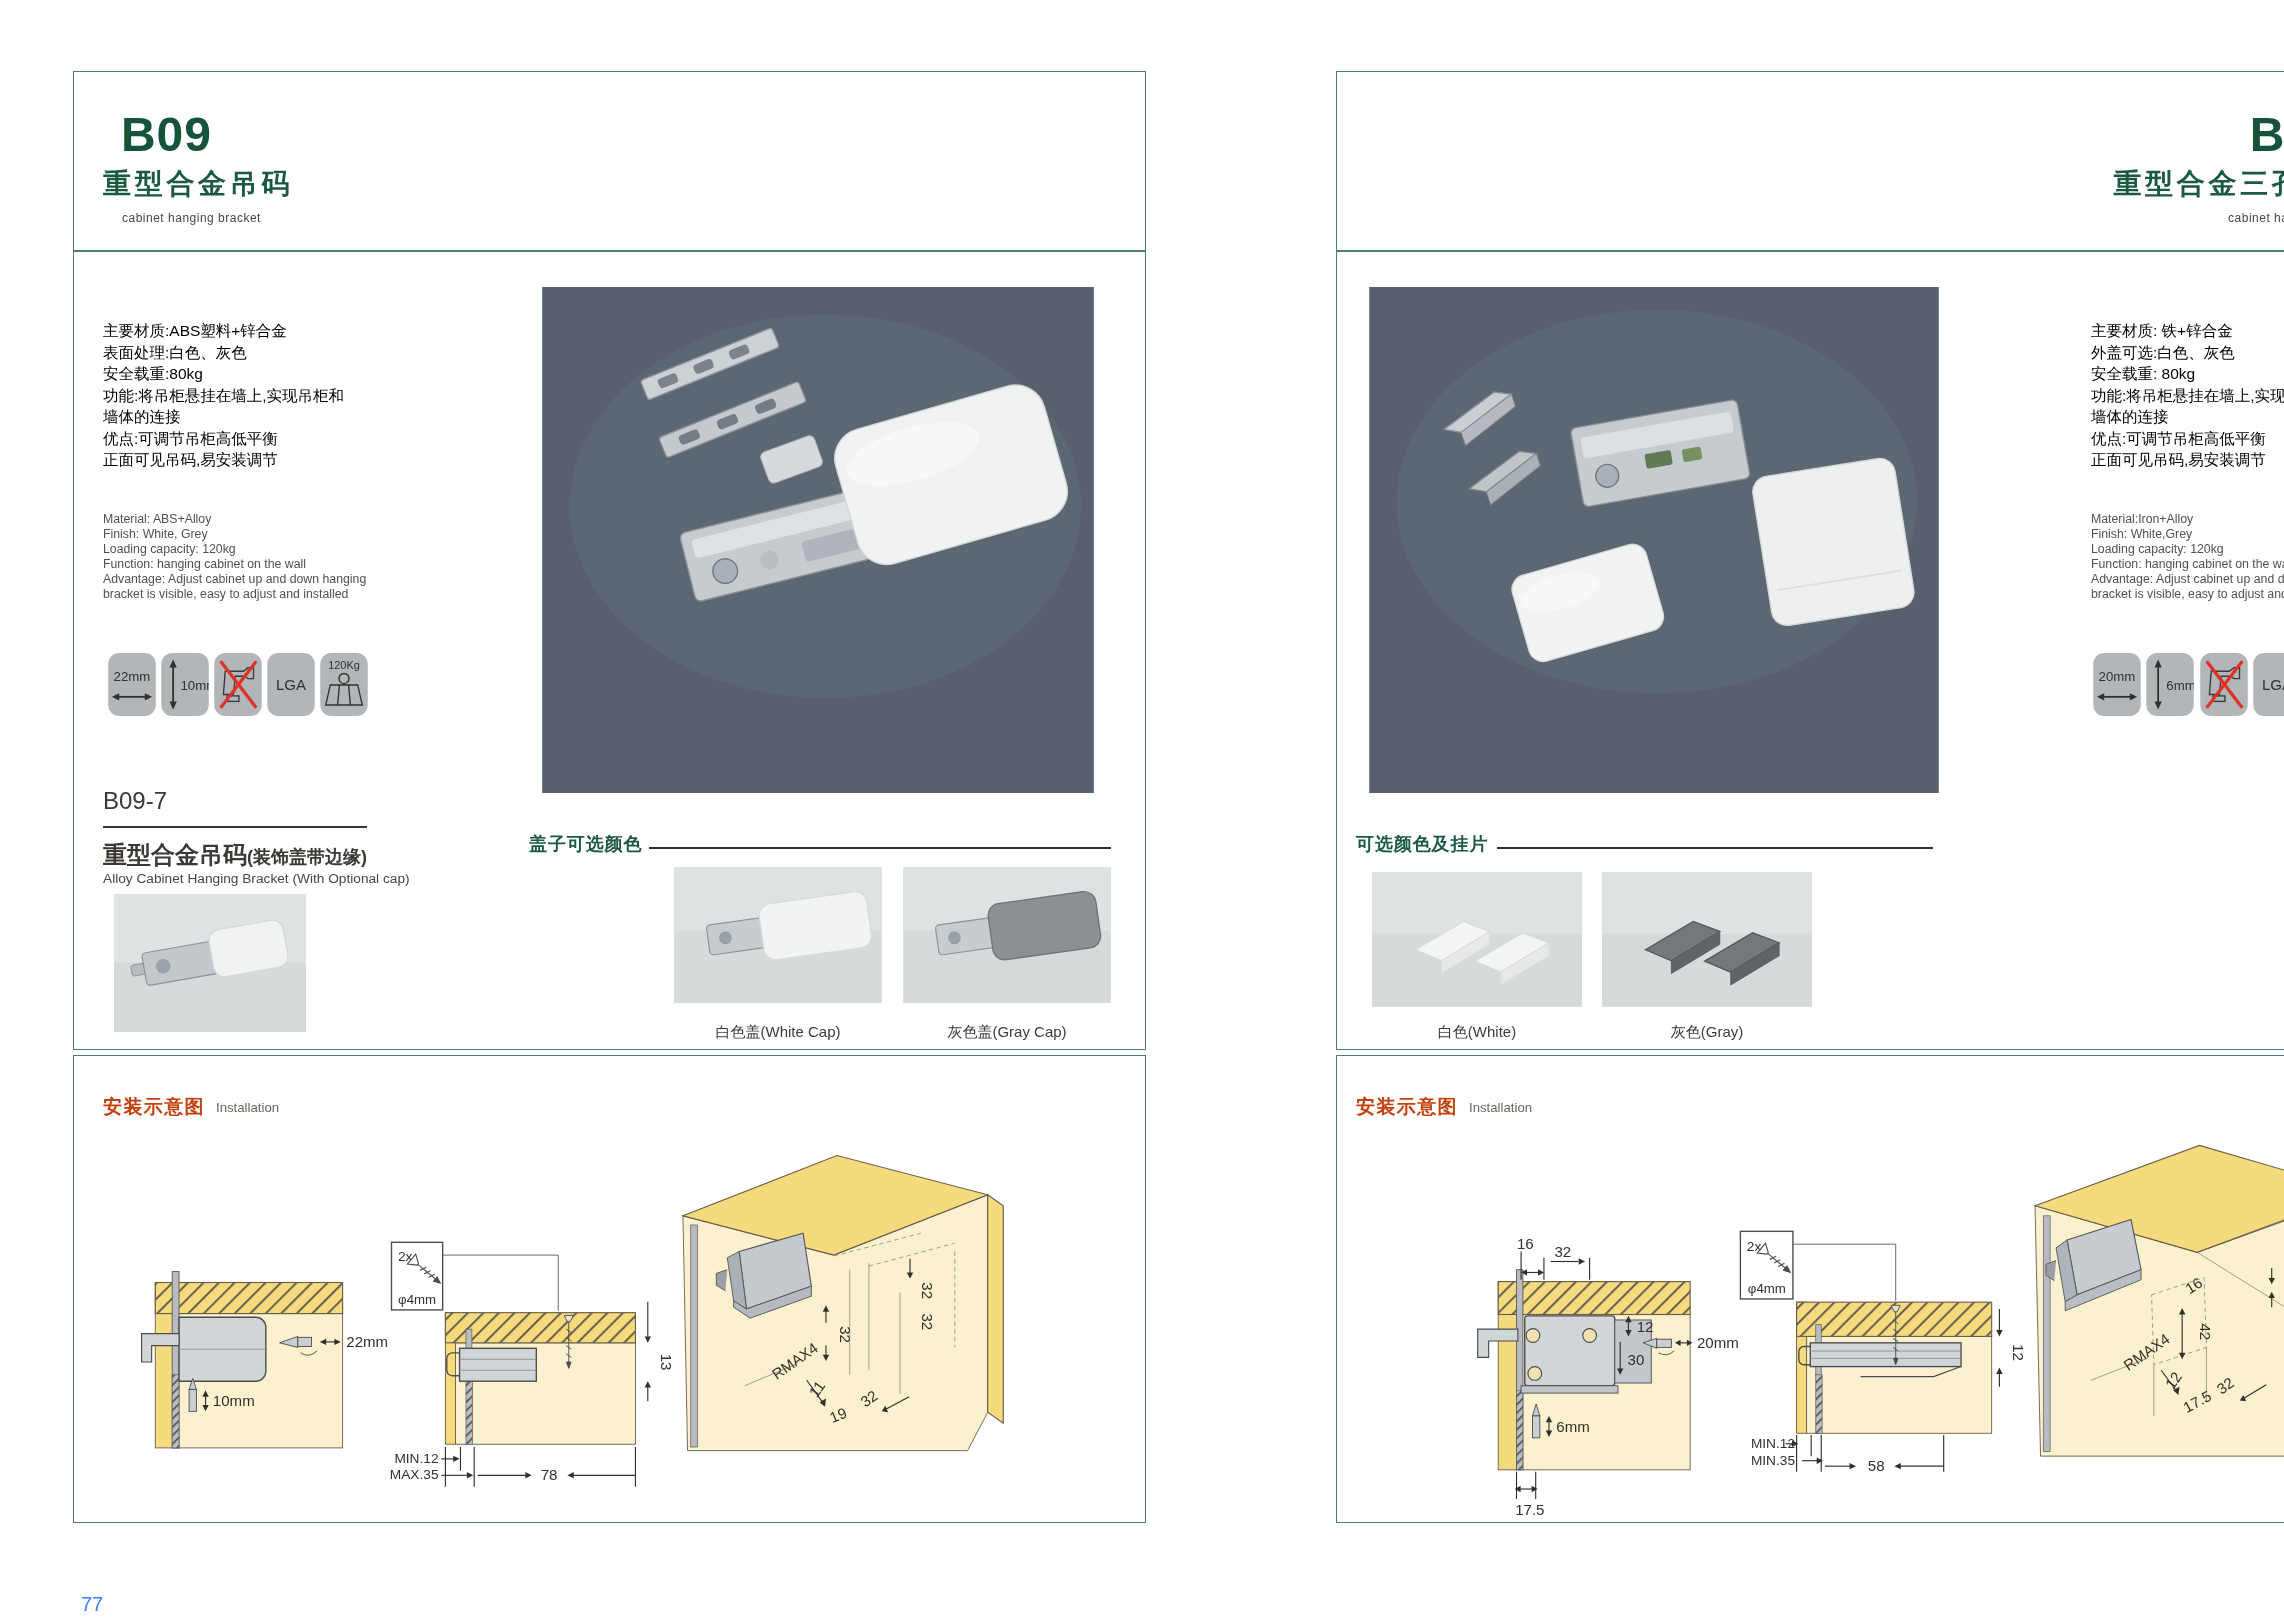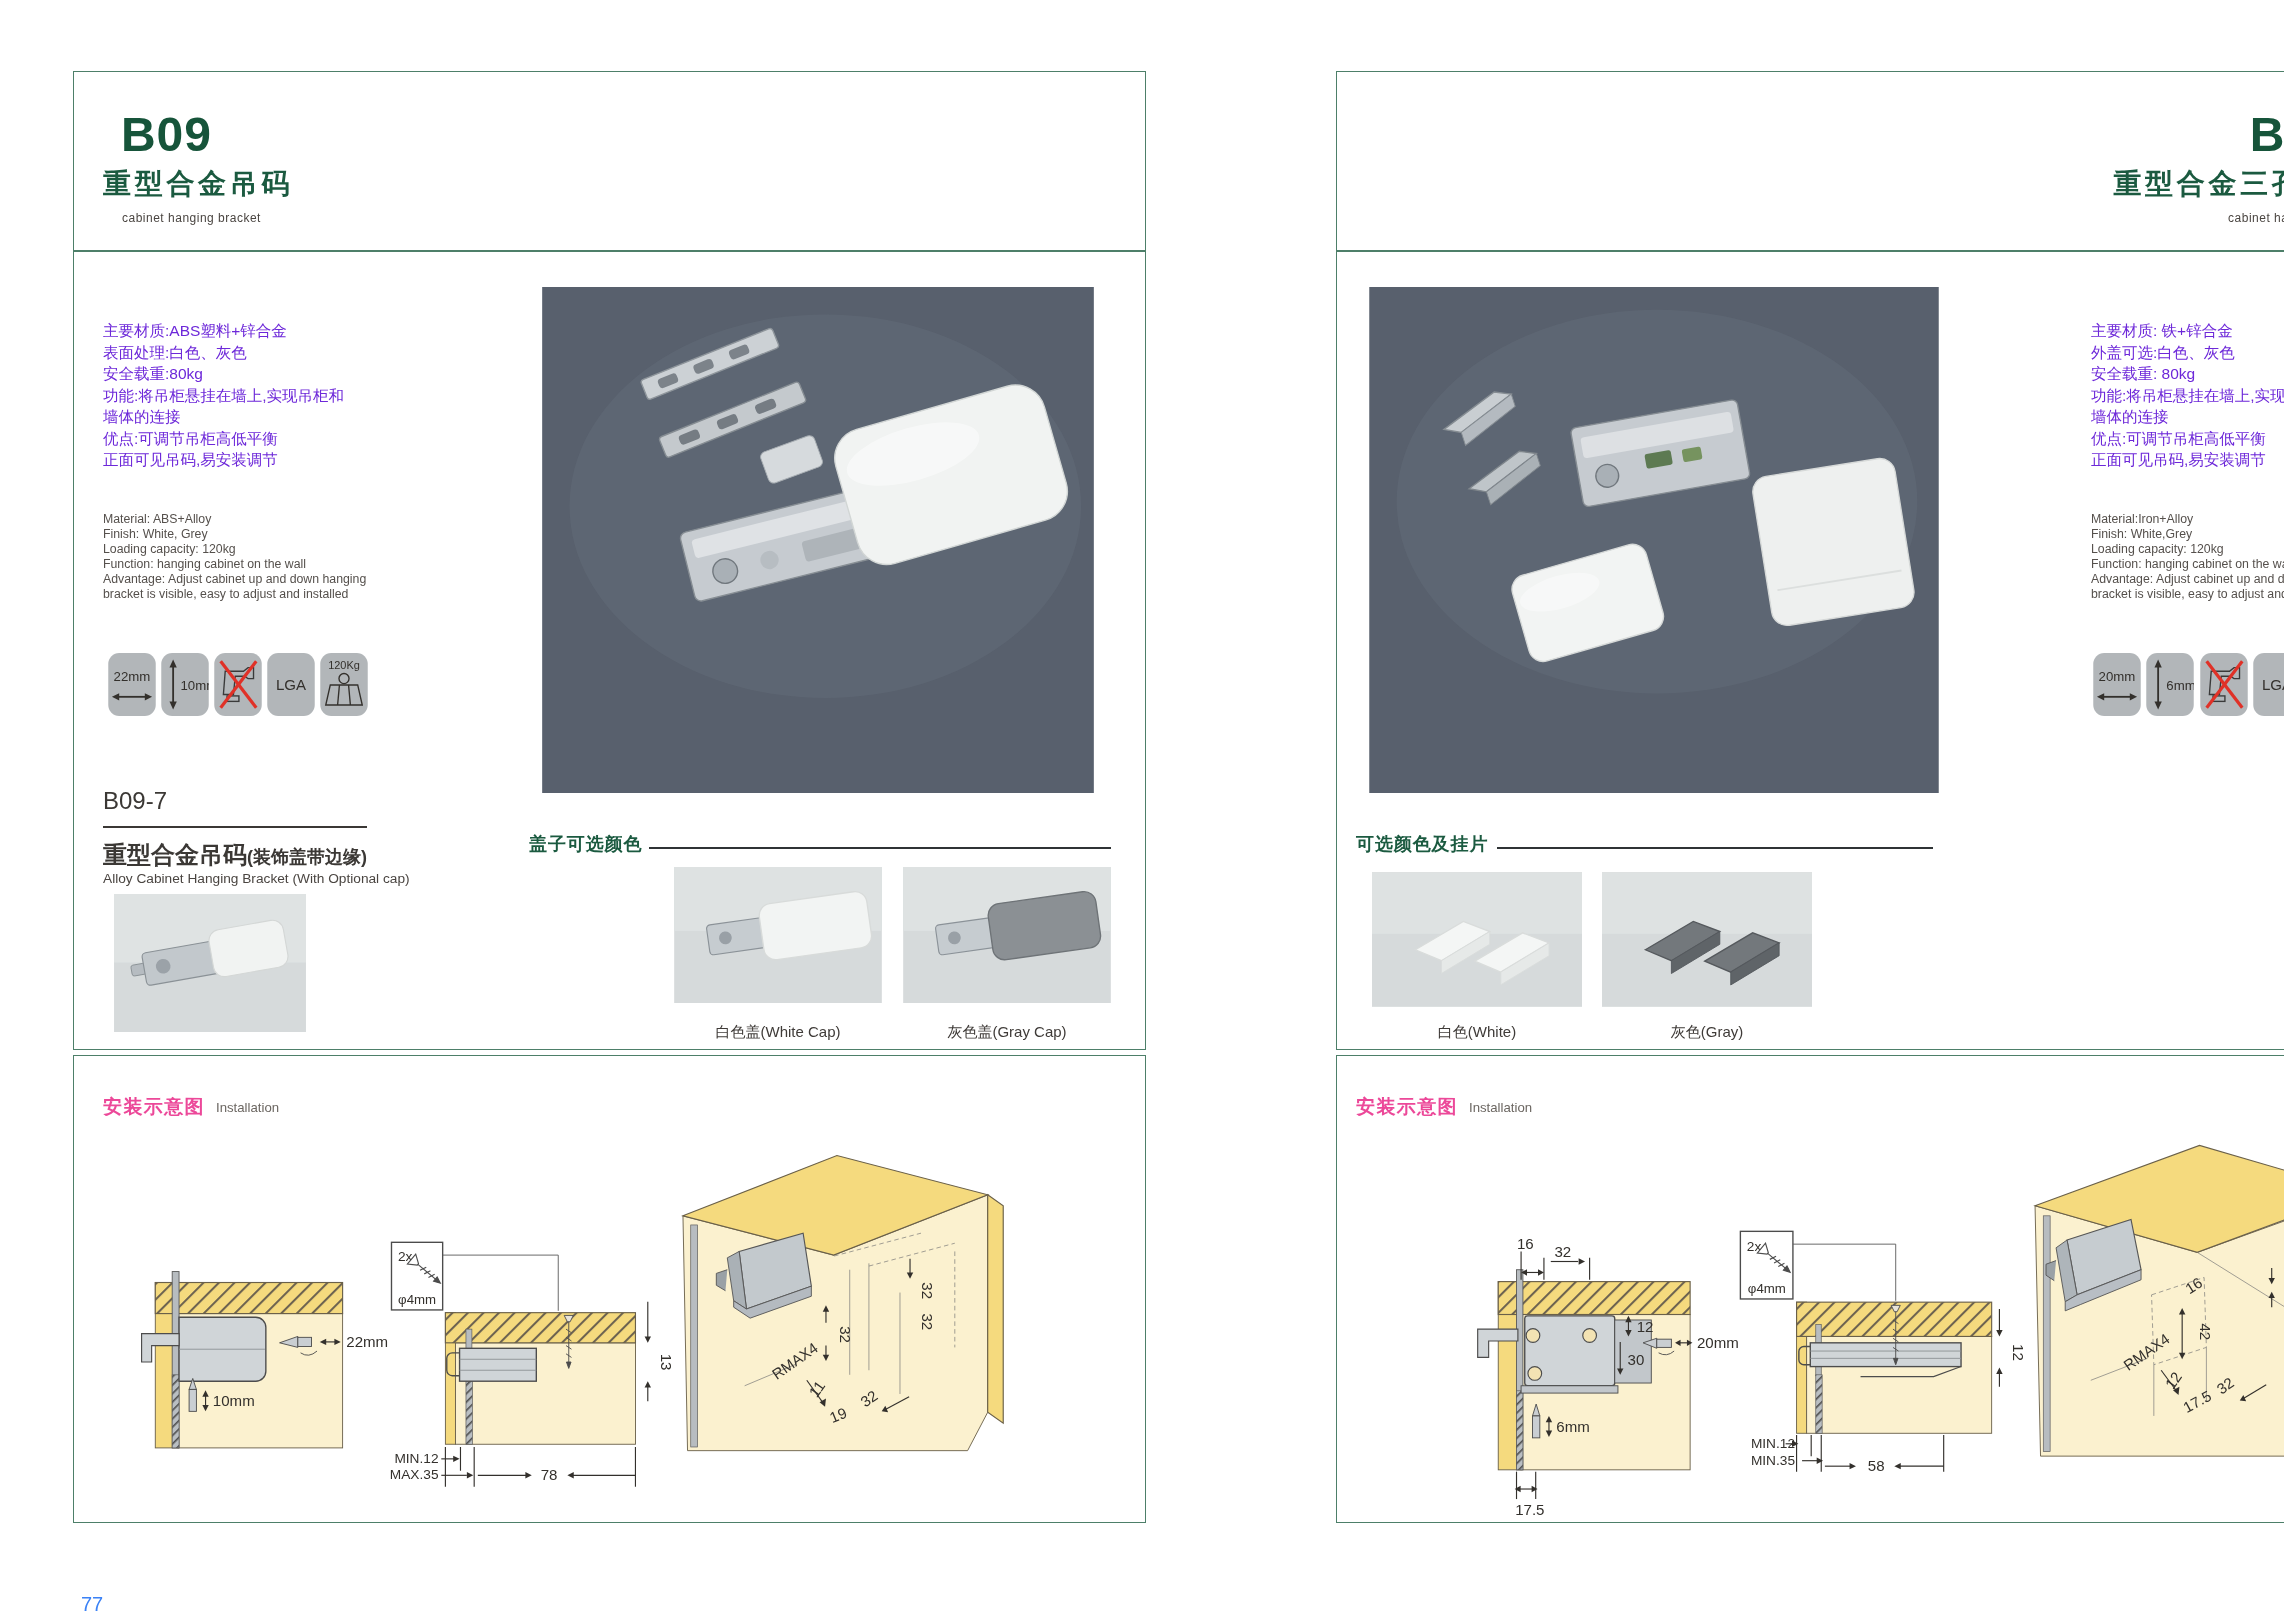--- a/index.html
+++ b/index.html
@@ -3,31 +3,31 @@
 <meta charset="utf-8">
 <style>
   html,body{margin:0;padding:0;}
   body{width:2482px;height:1618px;position:relative;background:#fff;
        font-family:"Liberation Sans",sans-serif;color:#45403c;overflow:hidden;}
   .abs{position:absolute;}
   .frame{position:absolute;border:1.4px solid #4d7f69;background:transparent;}
   .code{font-weight:bold;color:#16543a;font-size:48px;letter-spacing:0.9px;line-height:1;margin-left:18px;}
   .title-zh{font-weight:bold;color:#1b5a40;font-size:28px;letter-spacing:3.7px;line-height:1;}
   .title-en{font-size:12px;color:#4a4541;letter-spacing:0.5px;}
-  .specs{font-size:15.5px;line-height:21.5px;white-space:pre-line;color:#6d28d9;}
+  .specs{font-size:15.5px;line-height:21.5px;white-space:pre-line;color:#000000;}
   .specs-en{font-size:12.3px;line-height:15px;white-space:pre-line;color:#55504c;}
   .subcode{font-size:24px;color:#3b3835;}
   .rule-dark{position:absolute;background:#3b3835;}
   .subtitle-zh{font-size:24px;font-weight:bold;color:#3b3835;}
   .subtitle-paren{font-size:18px;font-weight:bold;}
   .subtitle-en{font-size:13.7px;color:#4a4541;}
   .sec-head{font-size:18px;font-weight:bold;color:#1b5a40;letter-spacing:0.9px;}
   .sec-rule{position:absolute;background:#2f3335;height:2.3px;}
   .caption{font-size:15px;color:#3f3b38;text-align:center;}
-  .inst-zh{font-size:19px;font-weight:bold;color:#ec4899;letter-spacing:1.4px;}
+  .inst-zh{font-size:19px;font-weight:bold;color:#c2410c;letter-spacing:1.4px;}
   .inst-en{font-size:13.2px;color:#6b6661;}
   .pagenum{font-size:20px;color:#3b82f6;margin-top:48px;}
   .tile{position:absolute;width:48px;height:63px;}
   svg text{font-size:33px;fill:#33302c;font-family:"Liberation Sans",sans-serif;}
   svg text.s30{font-size:30px;}
   svg text.s29{font-size:29px;}
   svg .dim{stroke:#33302c;stroke-width:2.5;}
   svg .thin{stroke:#777;stroke-width:1.5;fill:none;}
 </style>
 </head>

